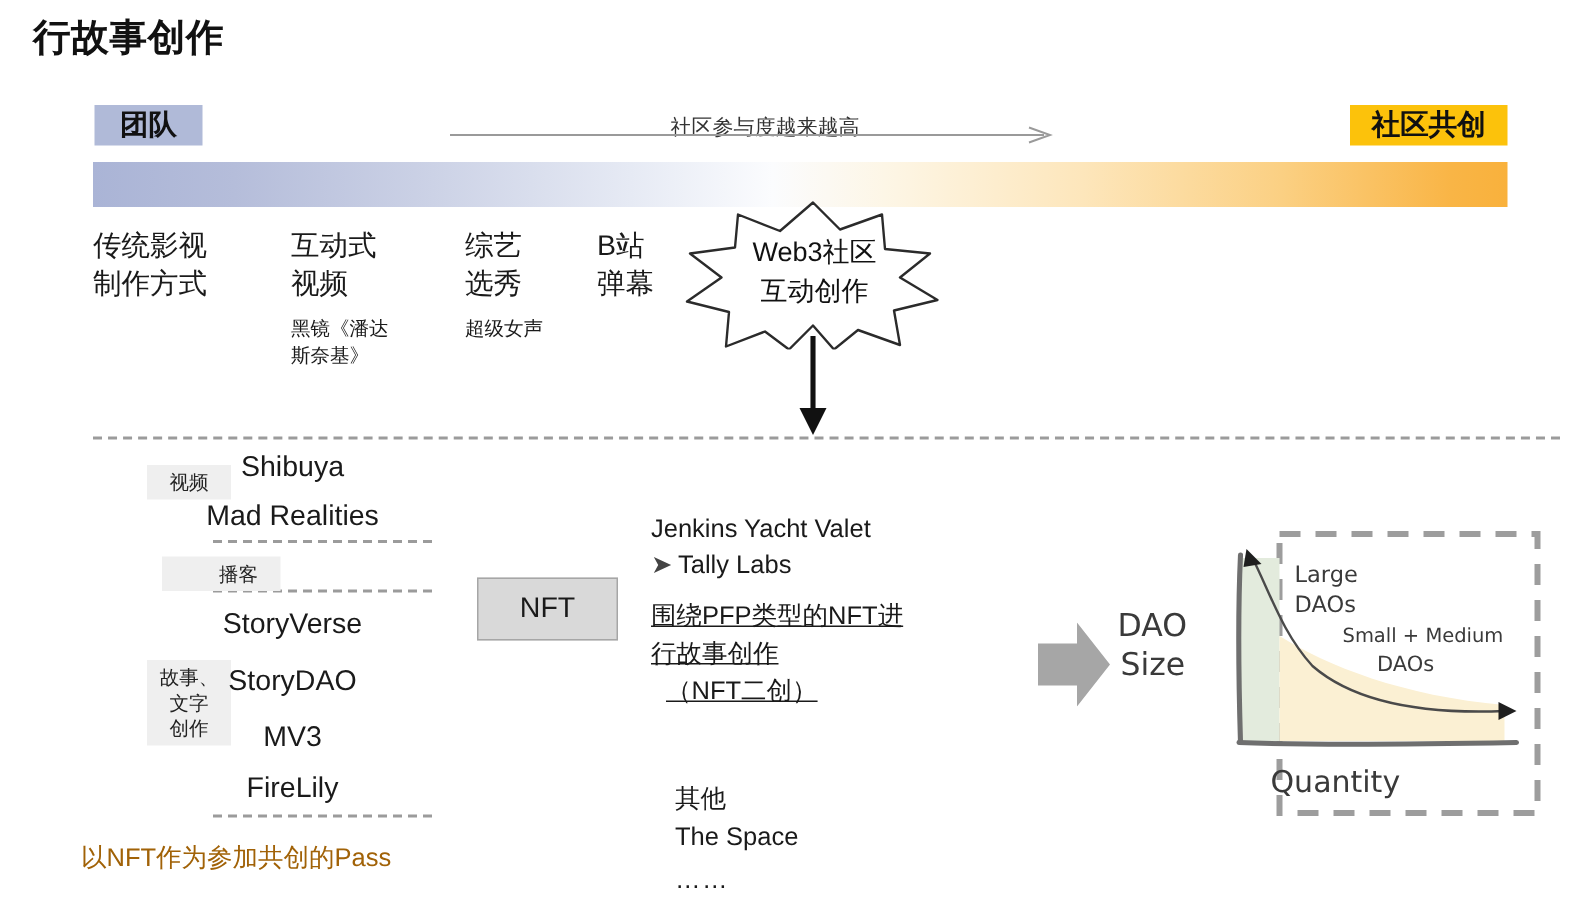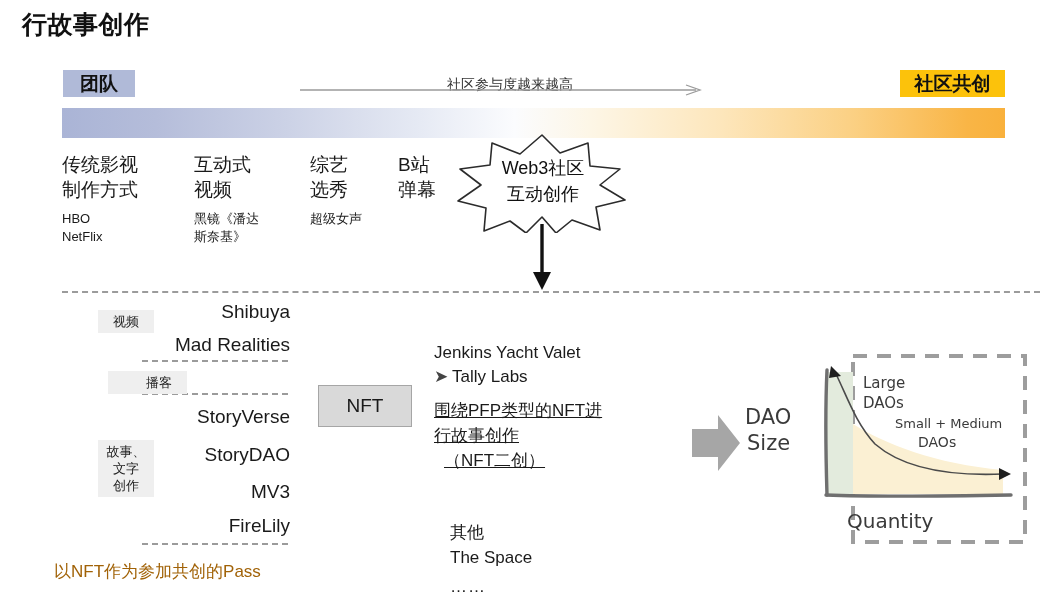--- a/index.html
+++ b/index.html
@@ -157,21 +157,21 @@
     padding: 3px 6px;
   }
   #tag-video   { left: 98px; top: 310px; width: 44px; }
   #tag-podcast { left: 108px; top: 371px; width: 44px; padding-left: 29px; }
   #tag-story   { left: 98px; top: 440px; width: 44px; }
 
   .proj {
     position: absolute;
     left: 100px;
     width: 190px;
-    text-align: right;
+    text-align: center;
     font-size: 19px;
     line-height: 24px;
     color: #1a1a1a;
   }
   #proj-0 { top: 300px; }
   #proj-1 { top: 333px; }
   #proj-2 { top: 370px; }
   #proj-3 { top: 405px; }
   #proj-4 { top: 443px; }
   #proj-5 { top: 480px; }
@@ -282,22 +282,20 @@
   <svg id="axis-arrow" viewBox="0 0 408 12">
     <line x1="0" y1="6" x2="396" y2="6" stroke="#9a9a9a" stroke-width="1.3"></line>
     <polyline points="386,1 400,6 386,11" fill="none" stroke="#9a9a9a" stroke-width="1.3"></polyline>
   </svg>
 
   <div id="spectrum-bar"></div>
 
   <div class="stage" id="stage-0">
     <span>传统影视</span><br>
     <span>制作方式</span>
-    <span class="sub" style="white-space:pre-line">HBO
-NetFlix</span>
   </div>
 
   <div class="stage" id="stage-1">
     <span>互动式</span><br>
     <span>视频</span>
     <span class="sub" style="white-space:pre-line">黑镜《潘达
 斯奈基》</span>
   </div>
 
   <div class="stage" id="stage-2">

